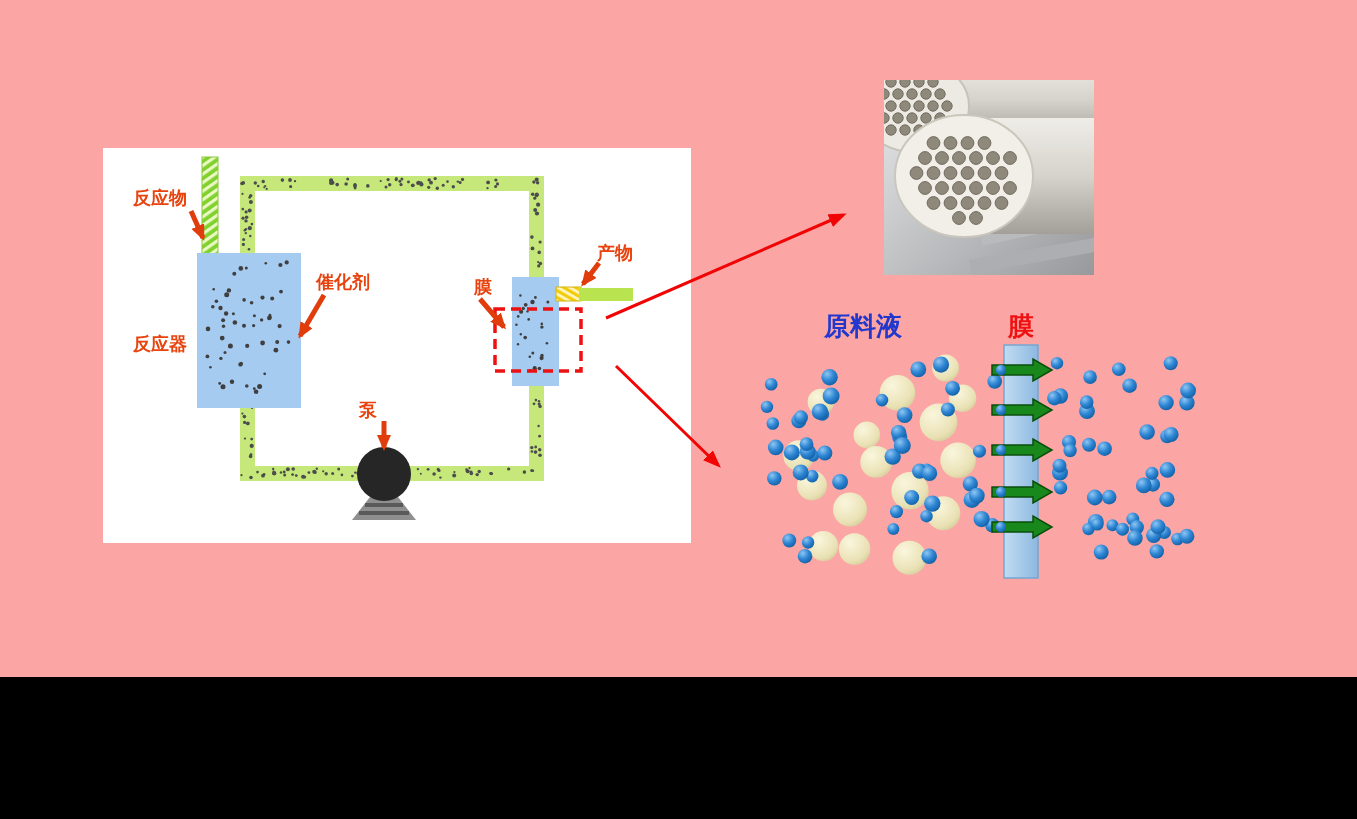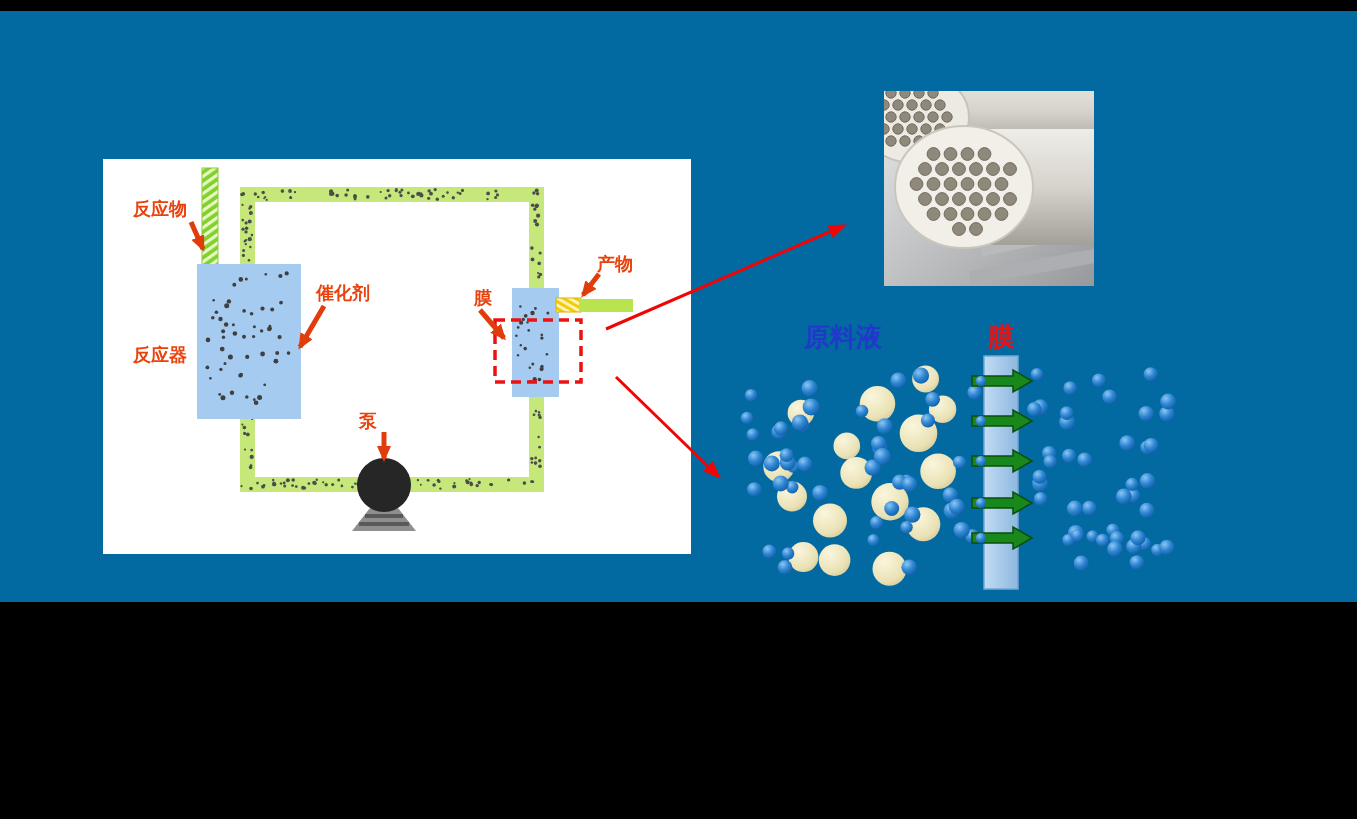--- a/index.html
+++ b/index.html
@@ -1,19 +1,19 @@
 <!DOCTYPE html>
 <html><head>
 <meta charset="utf-8">
 <style>
   html,body{margin:0;padding:0;background:#000;}
-  .stage{position:relative;width:1357px;height:591px;background:#0369a1;overflow:hidden;font-family:"DejaVu Sans",sans-serif;margin-top:11px;}
+  .stage{position:relative;width:1357px;height:677px;background:#fca5a5;overflow:hidden;font-family:"DejaVu Sans",sans-serif;}
   .panel{position:absolute;left:103px;top:148px;width:588px;height:395px;background:#fff;}
   .photo{position:absolute;left:884px;top:80px;width:210px;height:195px;overflow:hidden;}
-  .sep{position:absolute;left:700px;top:295px;width:500px;height:300px;}
+  .sep{position:absolute;left:720px;top:295px;width:500px;height:300px;}
   .overlay{position:absolute;left:0;top:0;width:1357px;height:819px;pointer-events:none;}
   svg{display:block;width:100%;height:100%;}
   text{font-family:"DejaVu Sans",sans-serif;font-weight:bold;}
 </style>
 </head>
 <body>
 
 <div class="stage">
 
   <div class="panel">

